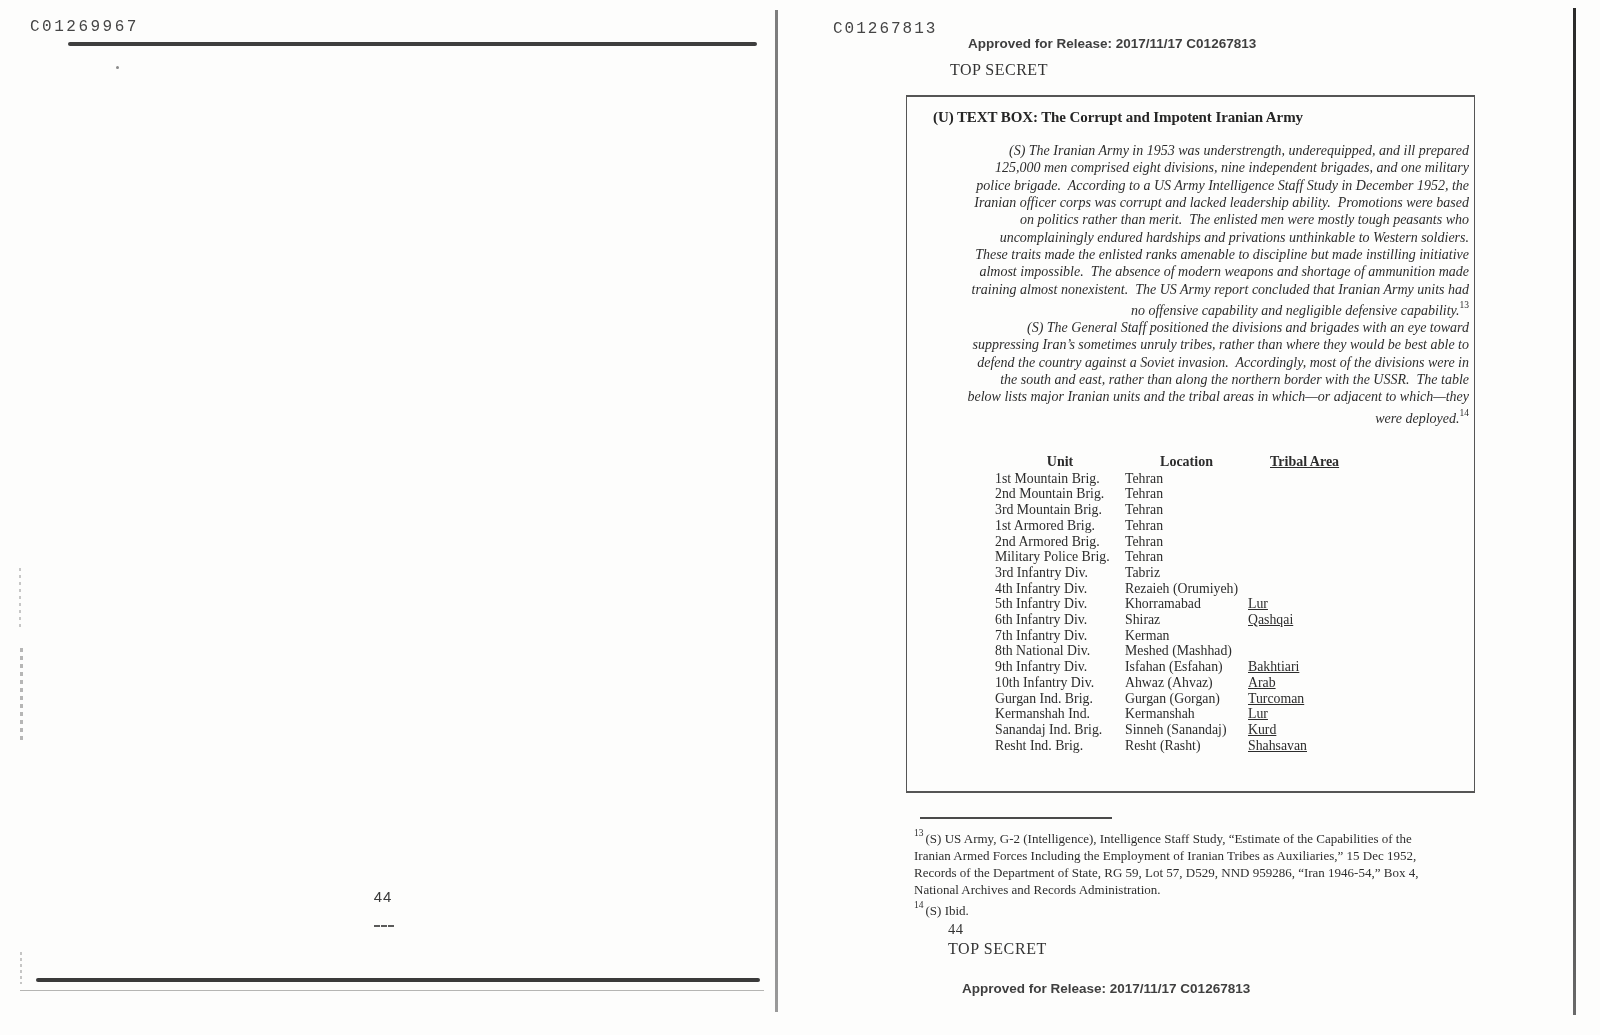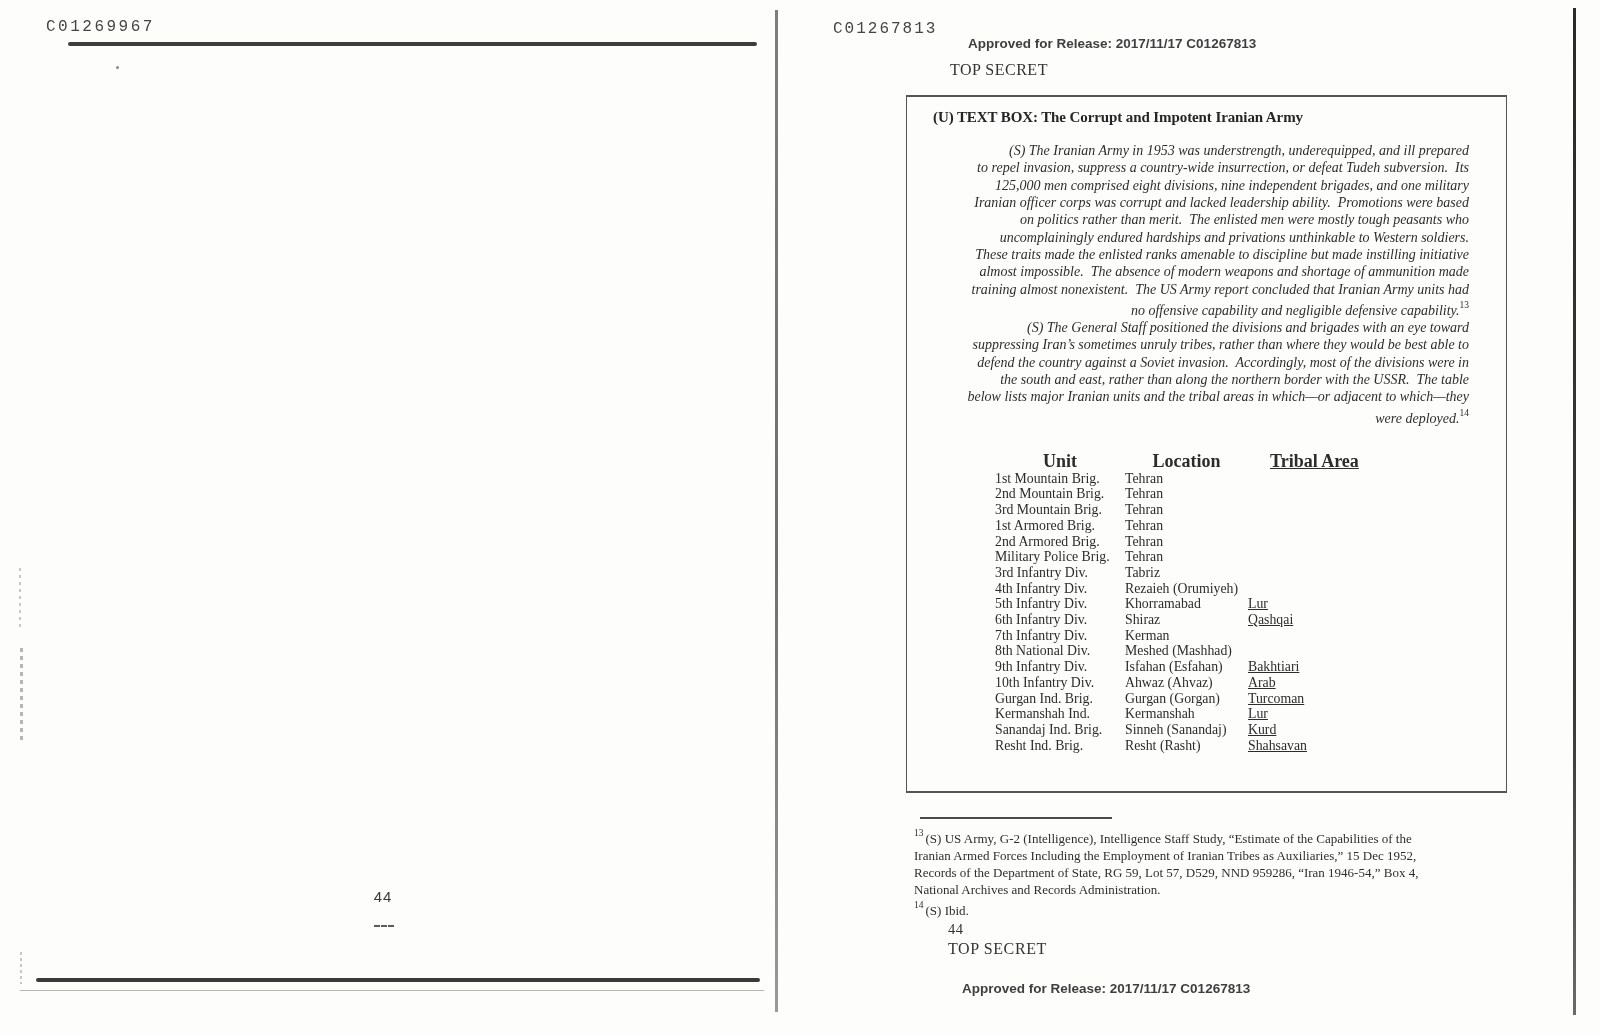--- a/index.html
+++ b/index.html
@@ -7,21 +7,21 @@
     position:relative;width:1600px;height:1035px;margin:0 auto;
     background:#fdfdfc;overflow:hidden;
     font-family:"Liberation Serif", serif;color:#2f2f2f;
   }
   
   .abs{position:absolute;}
   .centered{text-align:left;}
   .mono{font-family:"Liberation Mono","DejaVu Sans Mono",monospace;color:#454545;}
   .sans{font-family:"Liberation Sans",sans-serif;}
   
-  .lp-docid{left:30px;top:18px;font-size:16px;letter-spacing:2.5px;margin-left:16px;}
+  .lp-docid{left:30px;top:18px;font-size:16px;letter-spacing:2.5px;}
   .lp-toprule{left:68px;top:42px;width:689px;height:3.5px;background:#3e3e3e;border-radius:2px;}
   .lp-dot{left:116px;top:66px;width:3px;height:3px;border-radius:50%;background:#8a8a8a;}
   .lp-speck1{left:19px;top:568px;width:2px;height:62px;
     background:repeating-linear-gradient(to bottom,rgba(60,60,60,.28) 0 3px,transparent 3px 7px);}
   .lp-speck2{left:20px;top:648px;width:3px;height:95px;
     background:repeating-linear-gradient(to bottom,rgba(50,50,50,.35) 0 4px,transparent 4px 8px);}
   .lp-speck3{left:20px;top:952px;width:2px;height:32px;
     background:repeating-linear-gradient(to bottom,rgba(70,70,70,.3) 0 3px,transparent 3px 6px);}
   .lp-pagenum{left:368px;top:888px;width:30px;font-size:15px;letter-spacing:1px;color:#3a3a3a;text-align:center;}
   .lp-pagenum-dash{left:374px;top:925px;width:20px;border-top:2px dashed #5a5a5a;height:0;}
@@ -30,32 +30,32 @@
   .page-divider{left:775px;top:10px;width:2.5px;height:1002px;
     background:linear-gradient(to bottom,#7e7e7e,#6f6f6f 55%,#9a9a9a);}
   .scan-edge{left:1573px;top:8px;width:3px;height:1007px;
     background:linear-gradient(to bottom,#2b2b2b,#3a3a3a 70%,#6a6a6a);}
   
   .rp-docid{left:833px;top:20px;font-size:16px;letter-spacing:2px;}
   .rp-approved-top{left:968px;top:36px;width:500px;font-size:13.5px;font-weight:700;color:#3f3f3f;}
   .rp-topsecret-top{left:950px;top:61px;width:500px;font-size:16px;letter-spacing:.5px;color:#333;}
   
   .textbox{left:906px;top:95px;width:567px;height:694px;border:2px solid #555;
-    border-left-width:1.5px;border-right-width:1.5px;overflow:hidden;background:transparent;padding-left:32px;}
+    border-left-width:1.5px;border-right-width:1.5px;overflow:hidden;background:transparent;}
   .tb-title{position:absolute;left:26px;top:12px;font-size:15px;font-weight:700;color:#252525;letter-spacing:-.1px;}
   .tb-body{position:absolute;left:26px;top:45px;width:536px;
     font-style:italic;font-size:14px;line-height:17.35px;color:#2d2d2d;text-align:right;}
   .tb-line{white-space:pre;}
   .tb-indent{padding-left:52px;}
   .fnref{font-size:9.5px;font-style:normal;position:relative;top:-1px;}
   
   .tb-table{position:absolute;left:88px;top:357px;width:470px;
     font-style:normal;font-size:13.8px;line-height:15.7px;color:#2c2c2c;}
   .trow,.thead{display:flex;}
-  .thead{font-weight:700;font-size:18px;margin-bottom:1px;}
+  .thead{font-weight:700;font-size:14px;margin-bottom:1px;}
   .tc-unit{width:130px;flex:0 0 auto;}
   .tc-loc{width:123px;flex:0 0 auto;}
   .tc-tribal{flex:1 1 auto;text-decoration:underline;}
   .thead .tc-unit{text-align:center;}
   .thead .tc-loc{text-align:center;}
   .thead .tc-tribal{padding-left:22px;}
   
   .fn-rule{left:920px;top:817px;width:192px;height:2px;background:#4a4a4a;}
   .fn-block{left:914px;top:827px;width:556px;font-size:13px;line-height:16.8px;color:#2e2e2e;}
   .fn-sup{font-size:9.5px;position:relative;top:-2px;padding-right:2px;}
@@ -87,22 +87,22 @@
   <div class="abs mono rp-docid">C01267813</div>
   <div class="abs sans centered rp-approved-top">Approved for Release: 2017/11/17 C01267813</div>
   <div class="abs centered rp-topsecret-top">TOP SECRET</div>
 
   <div class="abs textbox">
     <div class="tb-title">(U) TEXT BOX: The Corrupt and Impotent Iranian Army</div>
 
     <div class="tb-body">
 
       <div class="tb-line tb-indent">(S) The Iranian Army in 1953 was understrength, underequipped, and ill prepared</div>
-      <div class="tb-line">to repel invasion, suppress a country-wide insurrection, or defeat Tudeh subversion.  Its</div>
       <div class="tb-line">125,000 men comprised eight divisions, nine independent brigades, and one military</div>
+      <div class="tb-line">police brigade.  According to a US Army Intelligence Staff Study in December 1952, the</div>
       <div class="tb-line">Iranian officer corps was corrupt and lacked leadership ability.  Promotions were based</div>
       <div class="tb-line">on politics rather than merit.  The enlisted men were mostly tough peasants who</div>
       <div class="tb-line">uncomplainingly endured hardships and privations unthinkable to Western soldiers.</div>
       <div class="tb-line">These traits made the enlisted ranks amenable to discipline but made instilling initiative</div>
       <div class="tb-line">almost impossible.  The absence of modern weapons and shortage of ammunition made</div>
       <div class="tb-line">training almost nonexistent.  The US Army report concluded that Iranian Army units had</div>
       <div class="tb-line"><span>no offensive capability and negligible defensive capability.</span><sup class="fnref">13</sup></div>
 
       <div class="tb-line tb-indent">(S) The General Staff positioned the divisions and brigades with an eye toward</div>
       <div class="tb-line">suppressing Iran’s sometimes unruly tribes, rather than where they would be best able to</div>

